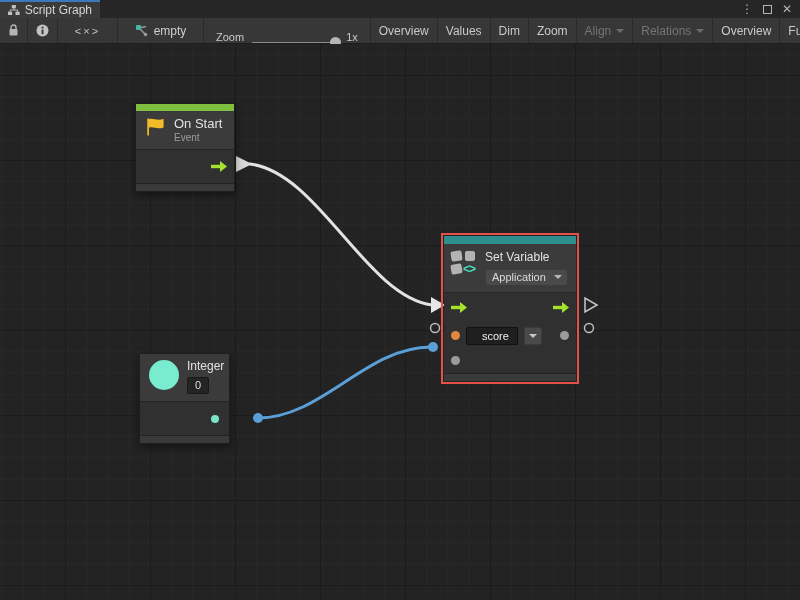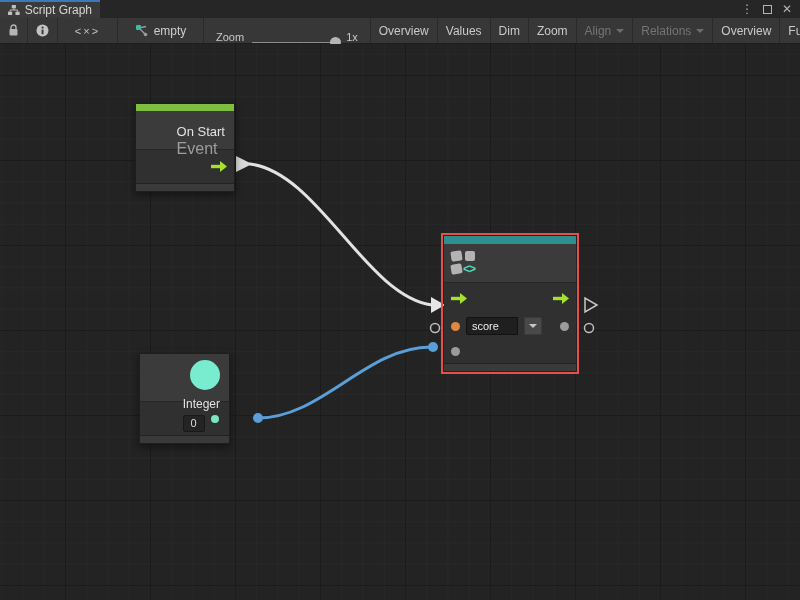--- a/index.html
+++ b/index.html
@@ -40,25 +40,25 @@
       linear-gradient(#282828 1px, transparent 1px),
       linear-gradient(90deg, #282828 1px, transparent 1px);
     background-size:85px 85px, 85px 85px, 21.25px 21.25px, 21.25px 21.25px;
     background-position:65px 31px, 65px 31px, 65px 31px, 65px 31px; }
   svg.wires { position:absolute; inset:0; width:100%; height:100%; }
 
   
   .node { position:absolute; background:#3b3b3b; border:1px solid #1e1e1e;
           box-shadow:0 3px 8px rgba(0,0,0,.45); color:#dcdcdc; }
   .colorbar { height:7px; }
-  .nhead { display:flex; align-items:flex-end; gap:8px; padding:6px 9px; background:#3b3b3b;flex-direction:column; }
+  .nhead { display:flex; align-items:flex-start; gap:8px; padding:6px 9px; background:#3b3b3b; }
   .nbody { background:#303030; border-top:1px solid #262626; }
   .nfoot { height:8px; background:#3a3a3a; border-top:1px solid #222; }
   .ntitle { font-size:13px; color:#e2e2e2; line-height:1.15; }
-  .nsub { font-size:16px; color:#9d9d9d; }
+  .nsub { font-size:10px; color:#9d9d9d; }
   .prow { display:flex; align-items:center; padding:0 7px; }
 
   
   #node-onstart { left:135px; top:59px; width:100px; }
   #node-onstart .nbody .prow { height:33px; justify-content:flex-end; }
 
   
   #node-integer { left:139px; top:309px; width:91px; }
   .int-circle { width:30px; height:30px; border-radius:50%; background:#79ecd0; flex:none; }
   .val-box { margin-top:3px; width:22px; height:17px; background:#242424; border:1px solid #191919;
@@ -83,21 +83,21 @@
               width:83px; height:17px; padding:0 5px 0 6px; background:#4a4a4a; border:1px solid #3c3c3c;
               border-radius:3px; font-size:11px; color:#dadada; }
   #node-setvar .r1 { height:30px; justify-content:space-between; }
   #node-setvar .r2 { height:26px; gap:6px; }
   #node-setvar .r3 { height:24px; }
   .dot { border-radius:50%; flex:none; }
   .dot-orange { width:9px; height:9px; background:#e0883e; }
   .dot-gray { width:9px; height:9px; background:#9b9b9b; }
   .dot-teal-sm { width:8px; height:8px; background:#7be4c5; }
   .field { width:52px; height:18px; background:#1f1f1f; border:1px solid #121212; border-radius:2px 0 0 2px;
-           font-size:11px; color:#ececec; display:flex; align-items:center; padding-left:5px; }
+           font-size:11px; color:#ececec; display:flex; align-items:center; padding-left:15px; }
   .field-dd { width:18px; height:18px; background:#494949; border:1px solid #3a3a3a; border-radius:0 2px 2px 0;
               display:flex; align-items:center; justify-content:center; }
   .field-dd .caret { margin:0; border-top-color:#c7c7c7; }
   .spacer { flex:1; }
 </style>
 </head>
 <body>
 
 <div class="tabbar">
   <div class="tab">
@@ -220,20 +220,27 @@
   <div class="sel-wrap">
     <div class="node" id="node-setvar">
       <div class="colorbar" style="background:#2e8f8f;"></div>
       <div class="sv-head">
         <div class="sv-icon">
           <span class="sq sq1"></span>
             <span class="sq sq2"></span>
             <span class="sq sq3"></span>
           <span class="sv-code">&lt;&gt;</span>
         </div>
+        <div>
+          <div class="ntitle" style="font-size:12px;">Set Variable</div>
+          <div class="dropdown">
+            <span>Application</span>
+            <span class="caret"></span>
+          </div>
+        </div>
       </div>
       <div class="nbody">
         <div class="prow r1">
           <svg width="16" height="11" viewBox="0 0 16 11">
             <rect x="0" y="3.8" width="9" height="3.4" fill="#a4e22c"></rect>
             <polygon points="9,0 16,5.5 9,11" fill="#a4e22c"></polygon>
           </svg>
           <svg width="16" height="11" viewBox="0 0 16 11">
             <rect x="0" y="3.8" width="9" height="3.4" fill="#a4e22c"></rect>
             <polygon points="9,0 16,5.5 9,11" fill="#a4e22c"></polygon>

